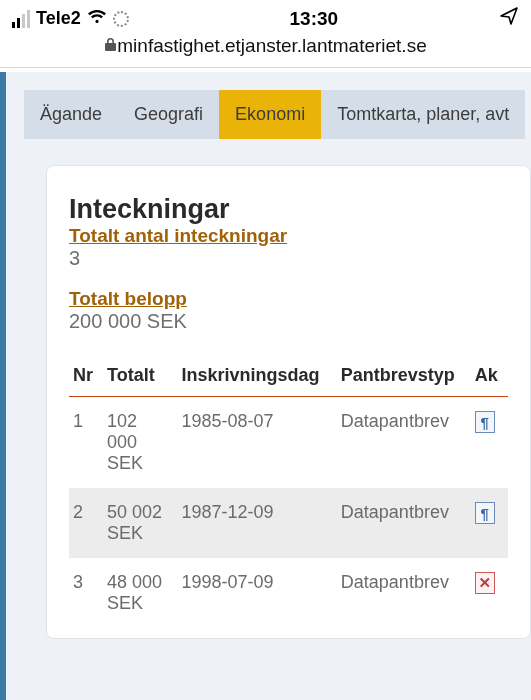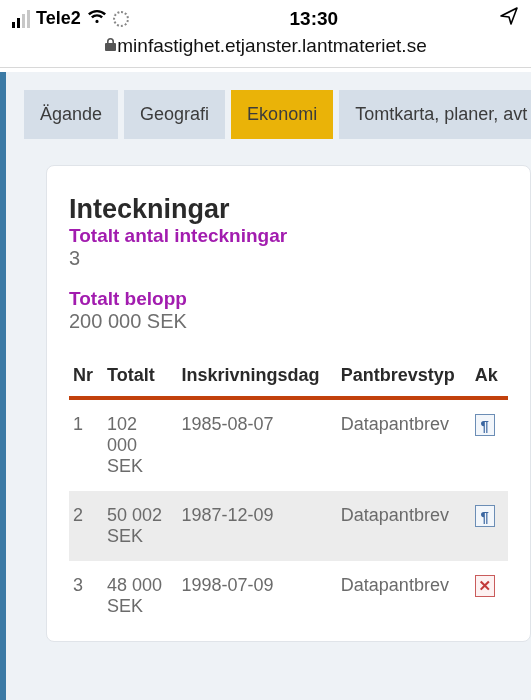--- a/index.html
+++ b/index.html
@@ -39,21 +39,21 @@
       margin: 0 0 4px;
     }
     .page-area {
       background: #eef2f6;
       padding: 18px 0 0 18px;
       height: 100%;
       border-left: 6px solid #3b7aa5;
     }
     .tabs {
       display: flex;
-      gap: 6px;
+      gap: 0;
       align-items: flex-end;
     }
     .tab {
       background: #d5dee8;
       color: #3c3c3c;
       font-size: 18px;
       padding: 14px 16px;
       cursor: pointer;
       white-space: nowrap;
     }
@@ -68,40 +68,41 @@
       padding: 28px 22px 10px;
     }
     .card h1 {
       font-size: 27px;
       font-weight: 700;
       color: #2a2a2a;
     }
     .summary-label {
       font-size: 19px;
       font-weight: 700;
-      color: #a21caf;
+      color: #a16207;
+      text-decoration: underline;
     }
     .summary-value {
       font-size: 20px;
       color: #6f6f6f;
       margin-bottom: 18px;
     }
     .summary-value.big { margin-bottom: 24px; }
     table {
       border-collapse: collapse;
       width: 100%;
       margin-top: 4px;
     }
     thead th {
       text-align: left;
       font-size: 18px;
       font-weight: 700;
       color: #2a2a2a;
       padding: 8px 8px 10px 4px;
-      border-bottom: 4px solid #c2410c;
+      border-bottom: 1px solid #c2410c;
       white-space: nowrap;
     }
     tbody td {
       text-align: left;
       font-size: 18px;
       color: #6b6b6b;
       padding: 14px 8px 14px 4px;
       vertical-align: top;
       white-space: nowrap;
     }

